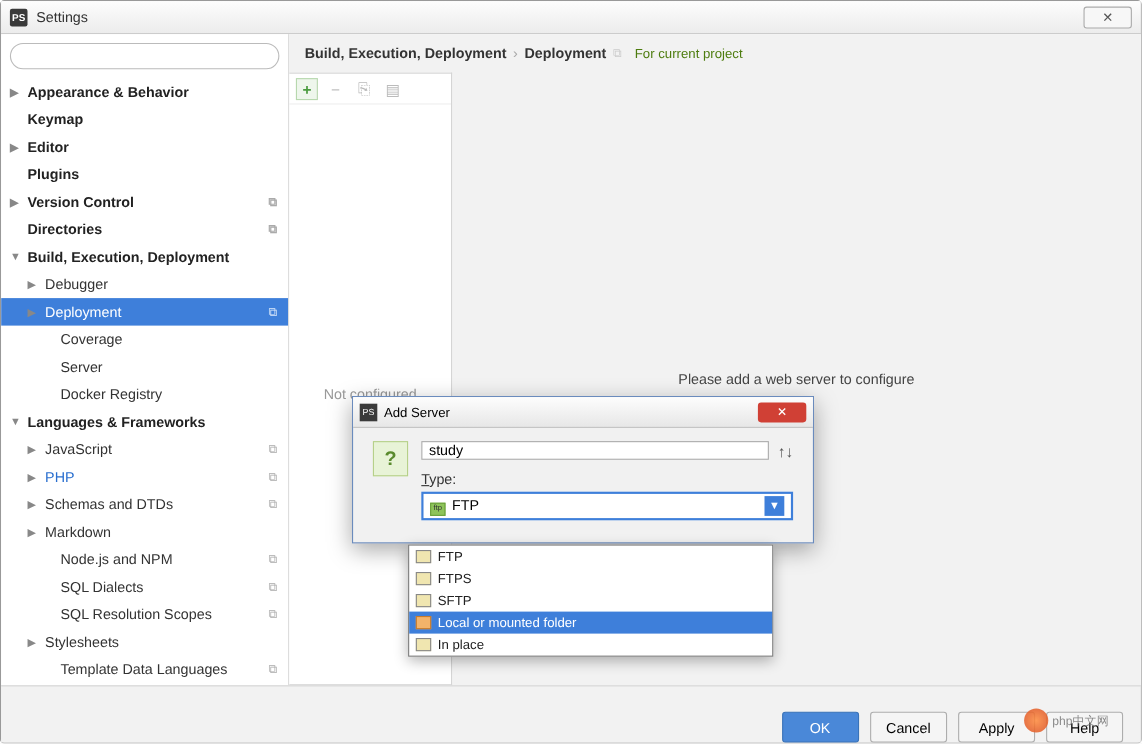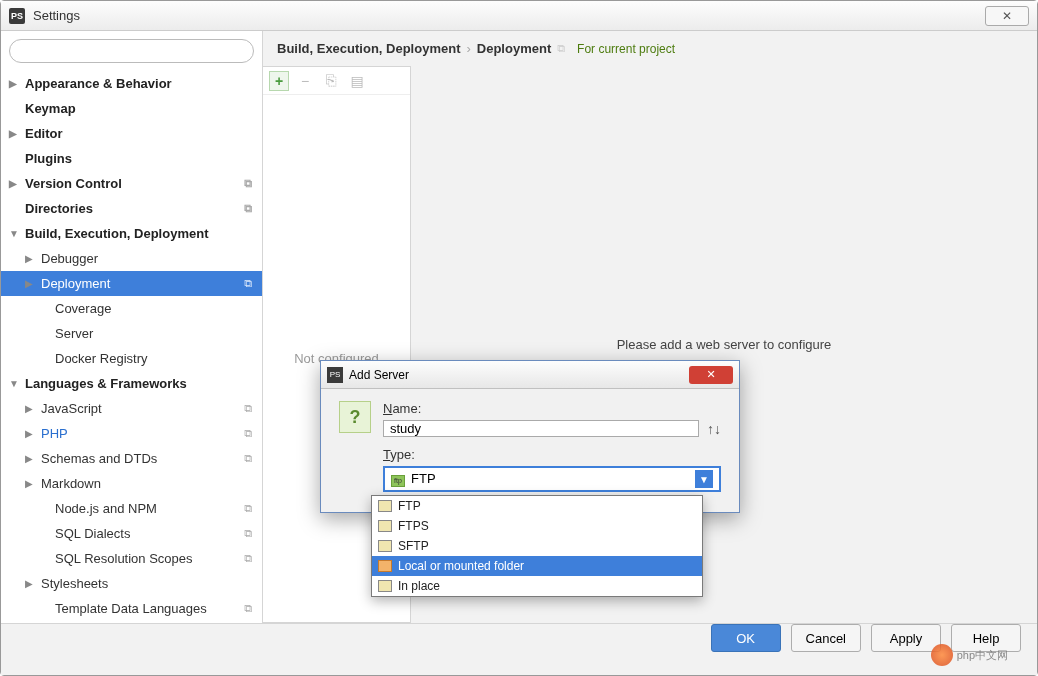--- a/index.html
+++ b/index.html
@@ -39,21 +39,21 @@
 
 .content-row { flex: 1; display: flex; min-height: 0; }
 .left-pane { width: 148px; background: #fff; border: 1px solid #d5d5d5; border-left: none; margin: 0; display: flex; flex-direction: column; }
 .toolbar { height: 28px; display: flex; align-items: center; padding: 0 6px; gap: 6px; border-bottom: 1px solid #eee; }
 .tb-btn { width: 20px; height: 20px; display: flex; align-items: center; justify-content: center; font-size: 14px; color: #bbb; border: 1px solid transparent; }
 .tb-btn.add { color: #4a9b3e; border: 1px solid #b7d8ae; background: #eef6ec; font-weight: bold; }
 .left-pane .empty { flex: 1; display: flex; align-items: center; justify-content: center; color: #9a9a9a; font-size: 13px; }
 
 .right-area { flex: 1; display: flex; align-items: center; justify-content: center; color: #444; font-size: 13px; }
 
-.footer { height: 52px; border-top: 1px solid #d5d5d5; background: #f2f2f2; display: flex; align-items: flex-start; justify-content: flex-end; padding: 0 16px; gap: 10px; }
+.footer { height: 52px; border-top: 1px solid #d5d5d5; background: #f2f2f2; display: flex; align-items: flex-end; justify-content: flex-end; padding: 0 16px; gap: 10px; }
 .btn { min-width: 70px; height: 28px; padding: 0 14px; font-size: 13px; border: 1px solid #adadad; background: #f5f5f5; border-radius: 3px; cursor: pointer; }
 .btn.primary { background: #4a88d8; color: #fff; border-color: #3a73b8; }
 .watermark { position: absolute; right: 30px; bottom: 10px; display: flex; align-items: center; gap: 4px; opacity: 0.85; }
 .watermark .logo { width: 22px; height: 22px; border-radius: 50%; background: radial-gradient(#ff8a3c,#d94a1e); }
 .watermark .txt { font-size: 11px; color: #777; }
 
 
 .dialog-backdrop { position: absolute; left: 0; top: 0; width: 100%; height: 100%; pointer-events: none; }
 .dialog { position: absolute; left: 320px; top: 360px; width: 420px; background: #f1f1f1; border: 1px solid #6a8bbd; box-shadow: 0 6px 20px rgba(0,0,0,0.35); pointer-events: auto; }
 .dialog .d-title { height: 28px; background: linear-gradient(#fdfdfd,#e7e7e7); display: flex; align-items: center; padding: 0 6px; border-bottom: 1px solid #c0c0c0; }
@@ -231,21 +231,20 @@
   <div class="dialog">
     <div class="d-title">
       <div class="ps-icon">PS</div>
       <div class="t">Add Server</div>
       <div class="xclose">✕</div>
     </div>
     <div class="d-body">
       <div class="row1">
         <div class="help">?</div>
         <div class="fields">
-          <label><u>N</u><span>ame:</span></label>
           <div class="name-row">
             <input class="name-input" value="study" style="">
             <span class="sort">↑↓</span>
           </div>
           <div class="type-row">
             <label><u>T</u>ype:</label>
             <div class="type-select">
               <span><span class="icon-ftp">ftp</span><span>FTP</span></span>
               <span class="sel-arrow">▼</span>
             </div>

